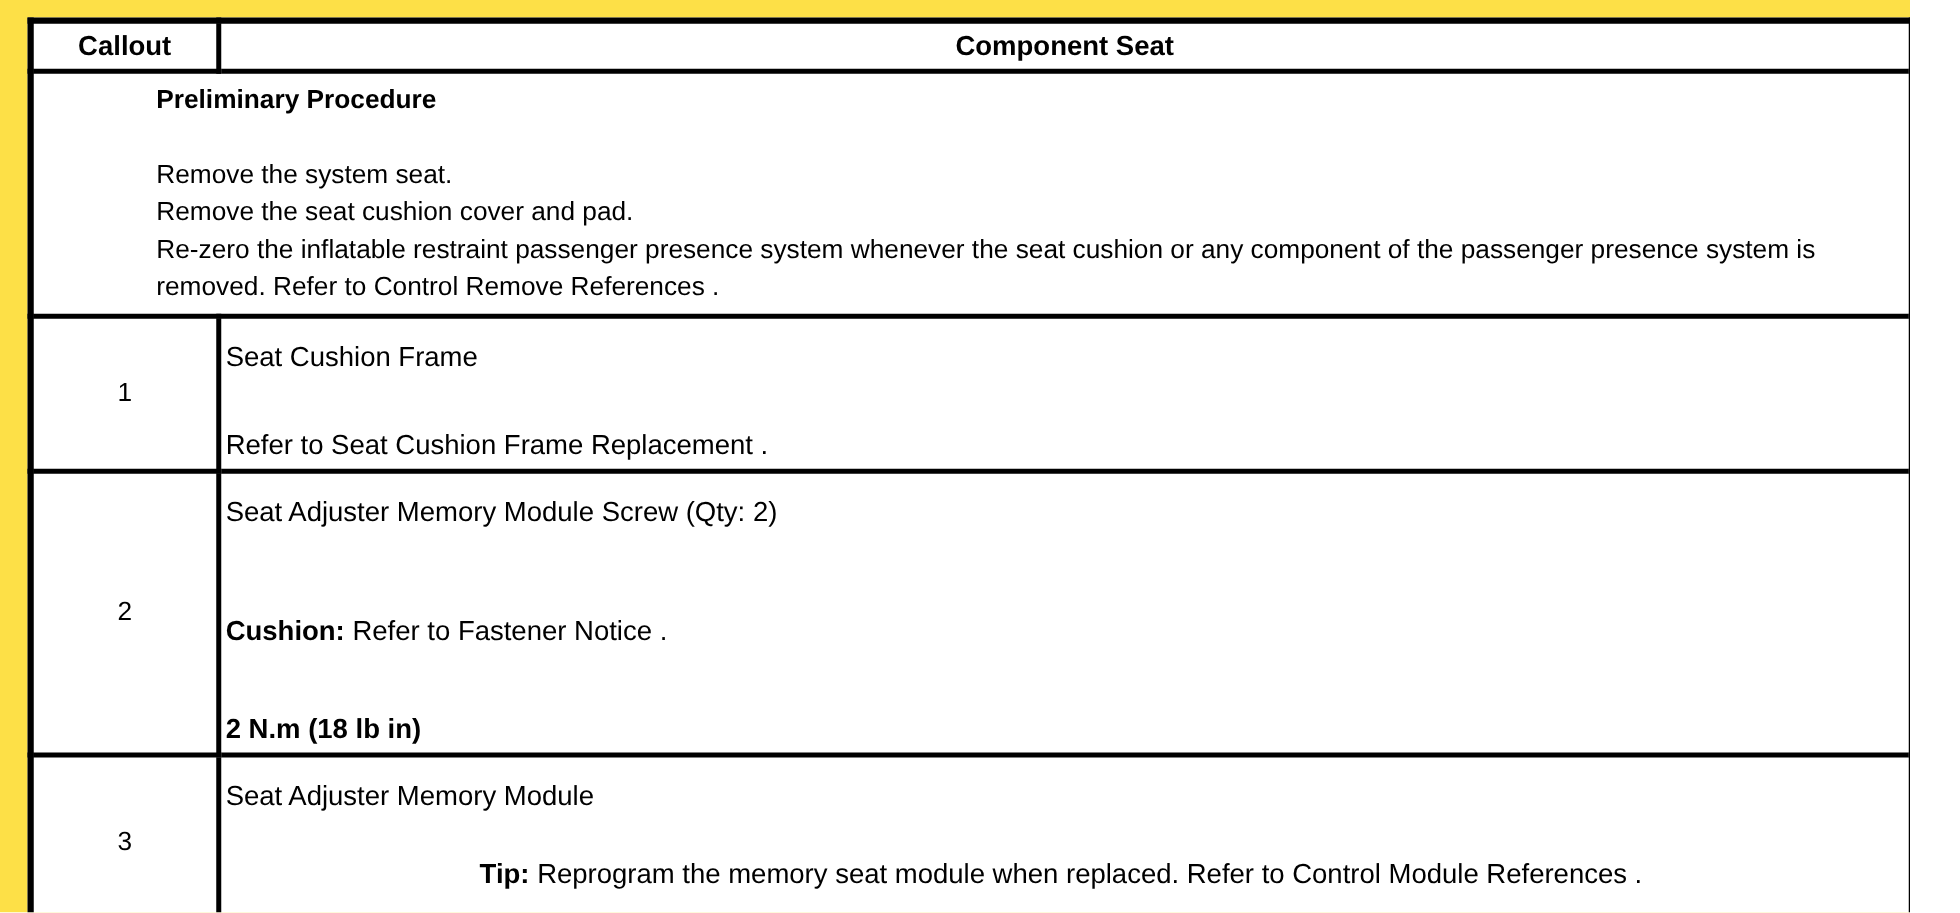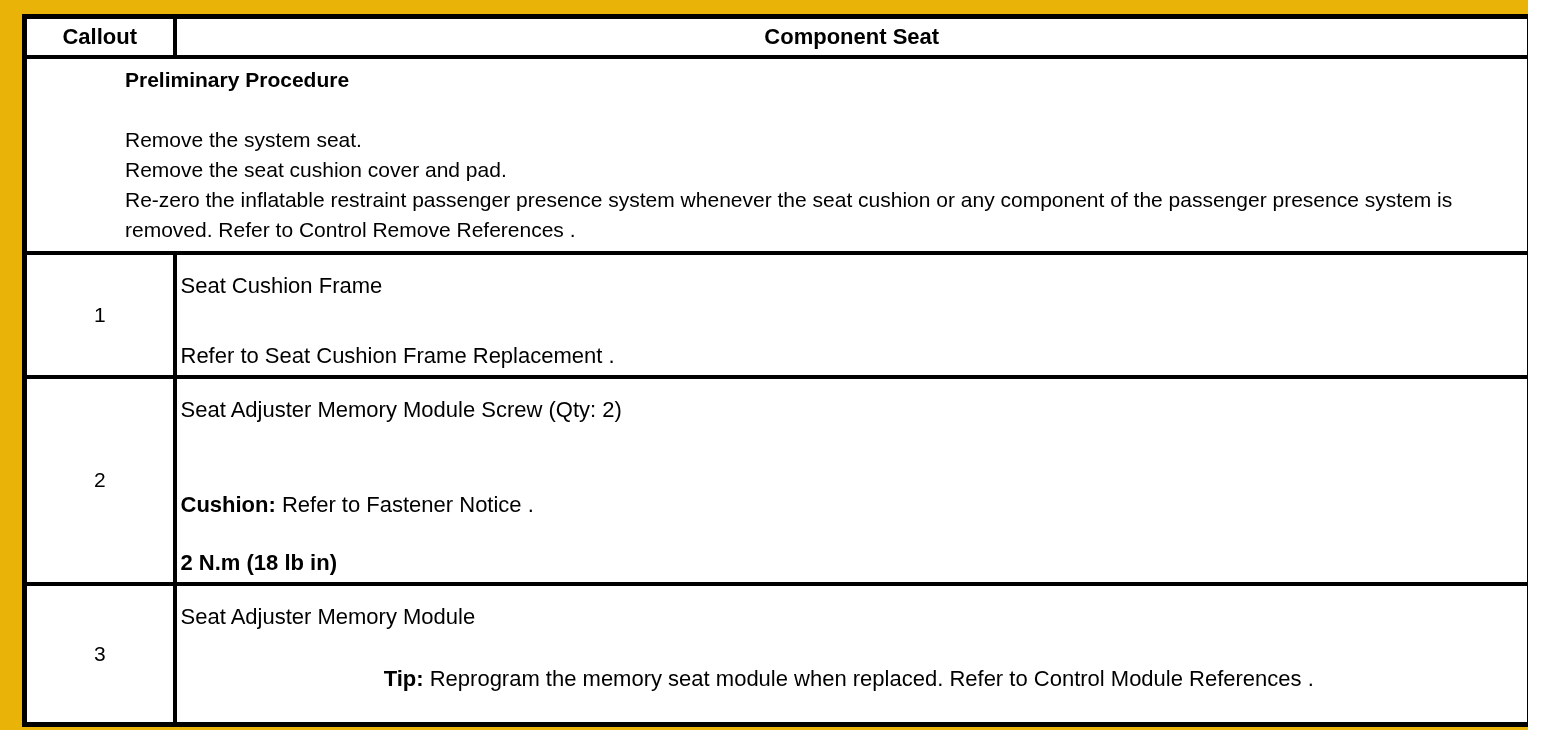--- a/index.html
+++ b/index.html
@@ -8,21 +8,21 @@
     background: #ffffff;
     width: 1568px;
     height: 730px;
     font-family: "Liberation Sans", sans-serif;
     color: #000000;
   }
   .page {
     position: relative;
     width: 1528px;
     height: 730px;
-    background: #eab308;
+    background: #fde047;
     overflow: hidden;
     text-decoration: underline;
   }
   table.callout-table {
     position: absolute;
     left: 22px;
     top: 14px;
     width: 1510px;
     border-collapse: collapse;
     table-layout: fixed;
@@ -67,21 +67,21 @@
     padding: 0;
   }
   td.td-component {
     vertical-align: top;
     padding: 16px 10px 4px 4px;
     font-size: 22px;
     line-height: 30px;
   }
   .comp-note-r1 { margin-top: 40px; }
   .comp-note-r2 { margin-top: 65px; }
-  .comp-torque  { margin-top: 28px; font-weight: bold; }
+  .comp-torque  { margin-top: 48px; font-weight: bold; }
   .comp-note-r3 { margin-top: 32px; text-align: center; }
   .bold-prefix { font-weight: bold; }
 </style>
 </head>
 <body>
 
 <div class="page">
   <table class="callout-table">
     <colgroup>
       <col class="col-callout">

